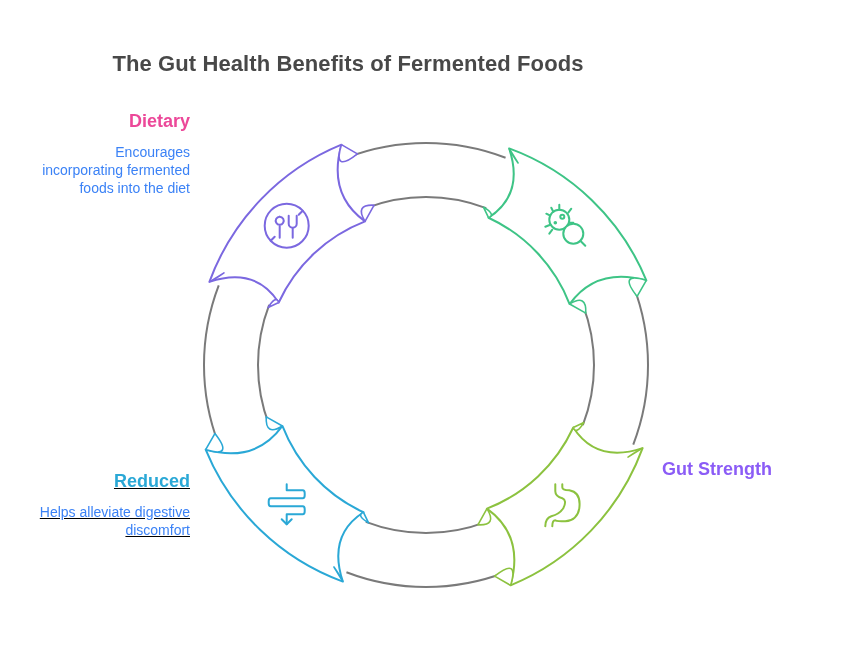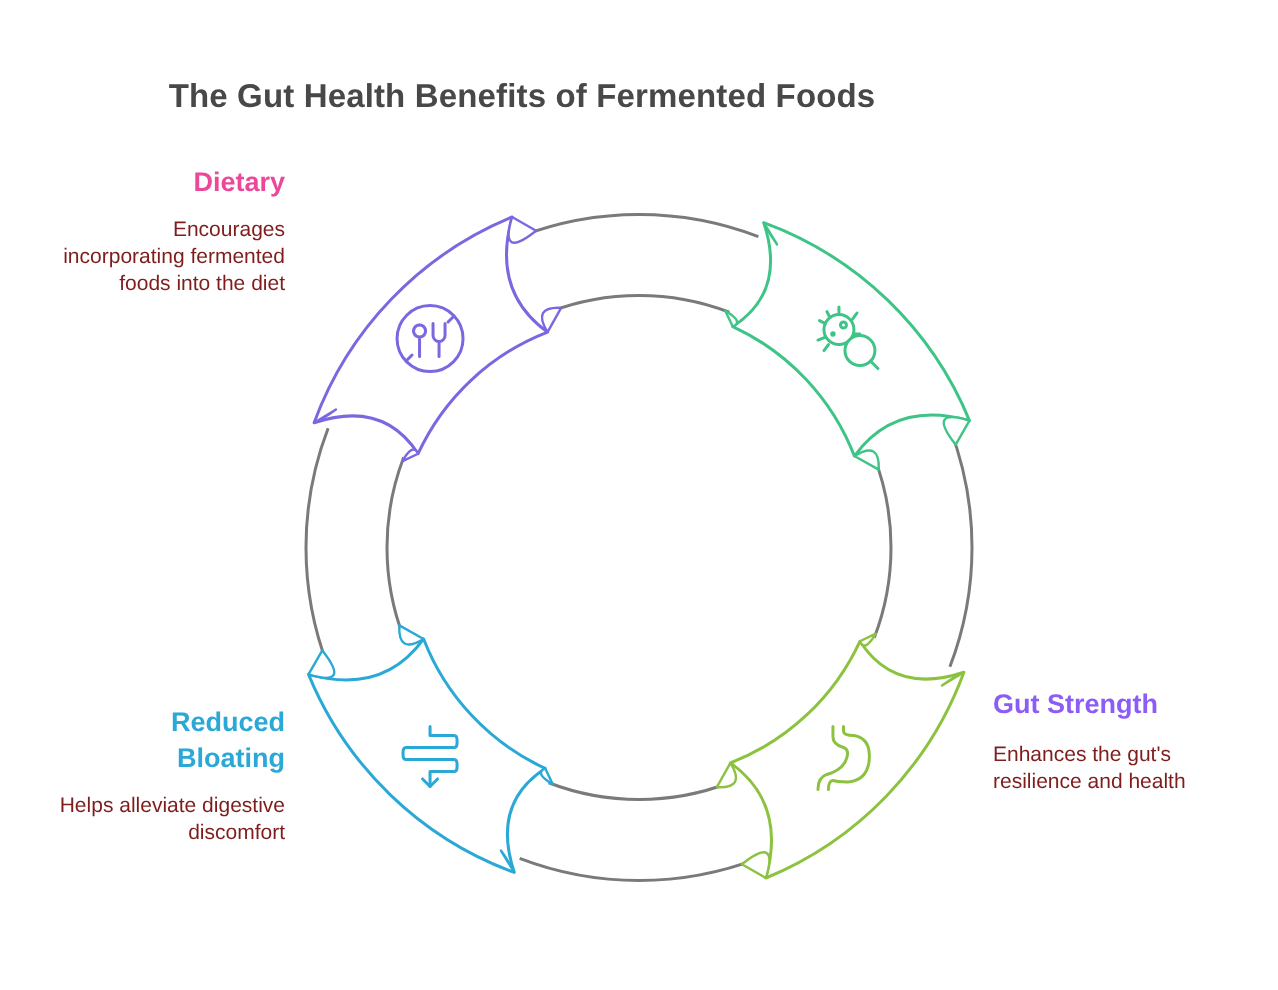--- a/index.html
+++ b/index.html
@@ -2,21 +2,21 @@
 <html><head>
 <meta charset="utf-8">
 <style>
   html, body { margin: 0; padding: 0; background: #ffffff; }
   body { width: 852px; height: 660px; position: relative; overflow: hidden;
          font-family: "Liberation Sans", "DejaVu Sans", sans-serif; }
   .title { position: absolute; left: 0; width: 696px; top: 51px; text-align: center;
            font-size: 22px; font-weight: bold; color: #484848; letter-spacing: 0.1px; }
   .block { position: absolute; width: 180px; }
   .block .head { font-size: 18px; font-weight: bold; line-height: 24px; }
-  .block .desc { font-size: 14px; color: #7f1d1d; line-height: 18px; margin-top: 12px; }
+  .block .desc { font-size: 14px; color: #3b82f6; line-height: 18px; margin-top: 12px; }
   .left { text-align: right; }
   .right { text-align: left; }
   #diagram { position: absolute; left: 0; top: 0; }
 </style>
 </head>
 <body>
 
 <div class="title">The Gut Health Benefits of Fermented Foods</div>
 
 <svg id="diagram" width="852" height="660" viewBox="0 0 852 660">
@@ -107,22 +107,20 @@
   <div class="desc" style="width:150px; margin-left:30px; margin-top:10px;">Encourages incorporating fermented foods into the diet</div>
 </div>
 
 <div class="block right" style="left:662px; top:169px;">
 </div>
 
 <div class="block right" style="left:662px; top:457px;">
   <div class="head" style="color:#8b5cf6;">
     <div>Gut Strength</div>
   </div>
-  <div class="desc" style="width:150px;">Enhances the gut's resilience and health</div>
 </div>
 
-<div class="block left" style="left:10px; top:469px;">
+<div class="block left" style="left:10px; top:469px;text-decoration:underline;">
   <div class="head" style="color:#2aa8d6;">
     <div>Reduced</div>
-    <div>Bloating</div>
   </div>
   <div class="desc" style="width:170px; margin-left:10px; margin-top:10px;">Helps alleviate digestive discomfort</div>
 </div>
 
 </body></html>

